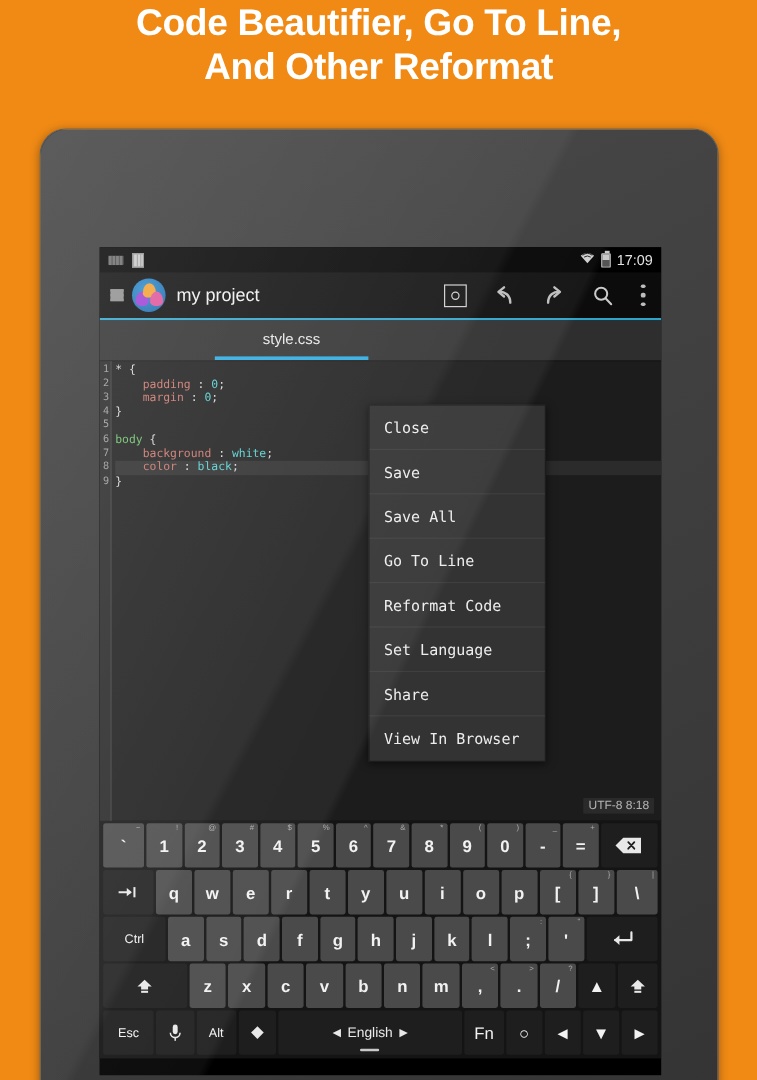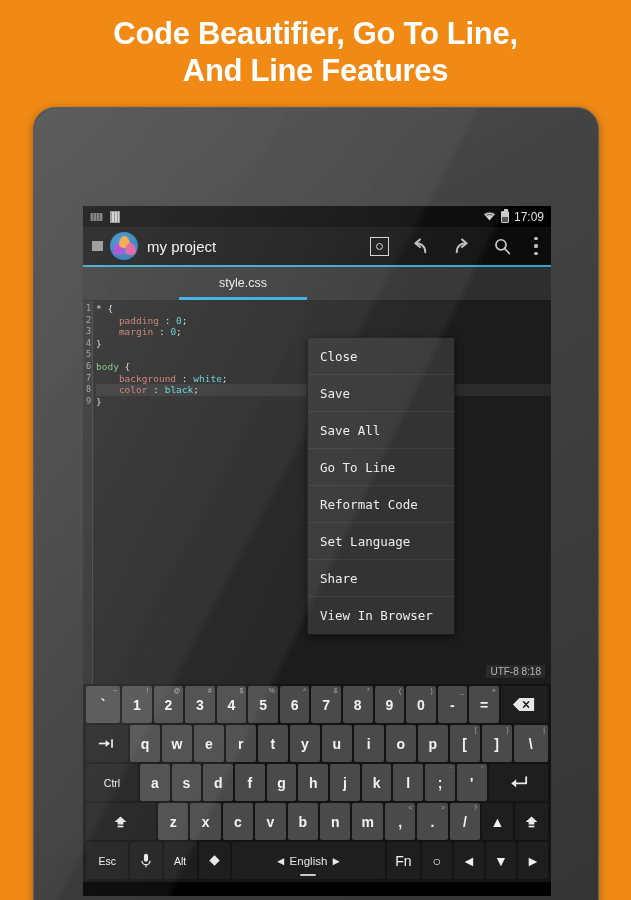--- a/index.html
+++ b/index.html
@@ -6,21 +6,21 @@
   html,body{ width:631px; height:900px; overflow:hidden; }
   body{
     font-family:"Liberation Sans", sans-serif;
     background:#f08a15;
     position:relative;
   }
 
   
   .banner{
     position:absolute; top:0; left:0; width:631px; height:104px;
-    display:flex; flex-direction:column; align-items:center; justify-content:center;
+    display:flex; flex-direction:column; align-items:center; justify-content:flex-start;
     text-align:center;
   }
   .banner-line{
     color:#ffffff; font-size:31px; font-weight:bold; line-height:37px;
     letter-spacing:-0.3px;
   }
 
   
   .tablet{
     position:absolute; left:33px; top:107px; width:566px; height:820px;
@@ -147,21 +147,21 @@
   .key .bar{ position:absolute; bottom:3px; left:50%; transform:translateX(-50%);
     width:16px; height:2px; background:#c9c9c9; border-radius:1px; }
   .glyph{ font-size:14px; line-height:1; }
   .space-lbl{ font-size:11.5px; font-weight:normal; color:#e8e8e8; }
 </style>
 </head>
 <body>
 
 <div class="banner">
   <div class="banner-line">Code Beautifier, Go To Line,</div>
-  <div class="banner-line">And Line Features</div>
+  <div class="banner-line">And Other Reformat</div>
 </div>
 
 <div class="tablet">
 
   <div class="camera">
     <div class="camera-inner"></div>
   </div>
   <div class="sensor"></div>
 
   <div class="screen">

